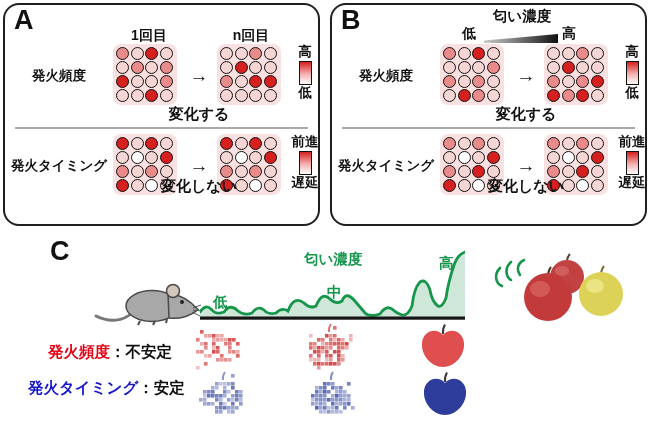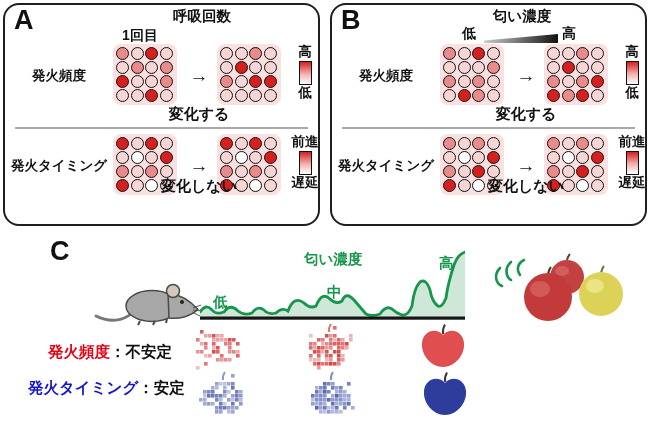--- a/index.html
+++ b/index.html
@@ -9,21 +9,21 @@
   
   .panel{position:absolute;top:3px;width:317px;height:223px;border:2.5px solid #1f1f1f;
          border-radius:16px;background:#fff;box-sizing:border-box}
   #panelA{left:3px}
   #panelB{left:330px}
   .plabel{position:absolute;left:9px;top:0px;font-size:27px;font-weight:bold}
   .ptitle{position:absolute;top:2px;width:140px;text-align:center;font-size:14.5px;font-weight:bold}
   #panelA .ptitle{left:127px}
   #panelB .ptitle{left:120px}
   .a-col{position:absolute;top:22px;width:80px;text-align:center;font-size:14px;font-weight:bold}
-  .a-col.c1{left:95px}.a-col.c2{left:206px}
+  .a-col.c1{left:104px}.a-col.c2{left:206px}
   .b-low{position:absolute;left:130px;top:20px;font-size:14px;font-weight:bold}
   .b-high{position:absolute;left:230px;top:20px;font-size:14px;font-weight:bold}
   .wedge{position:absolute;left:152px;top:29px;width:74px;height:9px;
          background:linear-gradient(to right,#cccccc,#111111);
          clip-path:polygon(0 72%,100% 0,100% 100%,0 100%)}
 
   .row-label{position:absolute;left:0;width:108px;text-align:center;font-size:13.5px;font-weight:bold}
   .row-label.r1{top:62px}.row-label.r2{top:152px}
 
   .ngrid{position:absolute;width:64px;box-sizing:border-box;padding:3px;border-radius:8px;
@@ -68,22 +68,22 @@
   .apple.a0{left:194px;top:322px}.apple.a1{left:303px;top:322px}.apple.a2{left:417px;top:322px}
   .apple.a3{left:197px;top:370px}.apple.a4{left:305px;top:370px}.apple.a5{left:419px;top:370px}
 </style>
 </head>
 <body>
 
 <div class="stage">
 
   <section class="panel" id="panelA">
     <div class="plabel">A</div>
-    <div class="ptitle">呼吸回数</div>
     <div class="a-col c1">1回目</div>
+    <div class="a-col c2">n回目</div>
 
     <div class="row-label r1">発火頻度</div>
     <div class="ngrid g1 r1">
         <div class="cell" style="background: rgb(233, 139, 139);"></div>
         <div class="cell" style="background: rgb(246, 213, 213);"></div>
         <div class="cell" style="background: rgb(214, 32, 31);"></div>
         <div class="cell" style="background: rgb(246, 213, 213);"></div>
         <div class="cell" style="background: rgb(246, 213, 213);"></div>
         <div class="cell" style="background: rgb(233, 139, 139);"></div>
         <div class="cell" style="background: rgb(246, 213, 213);"></div>

